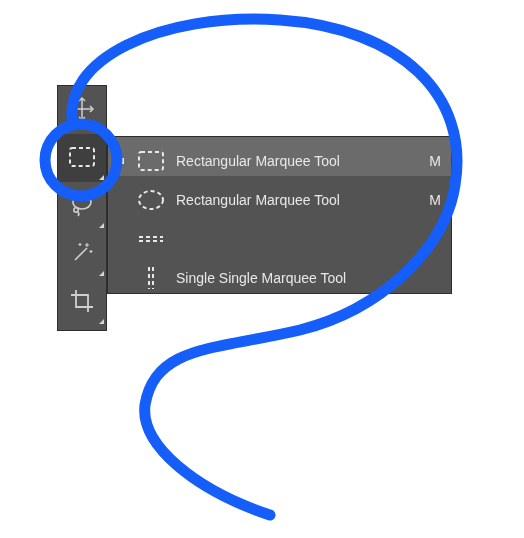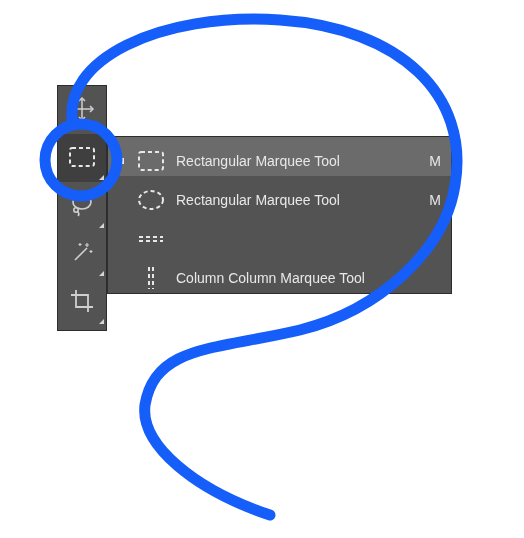--- a/index.html
+++ b/index.html
@@ -195,21 +195,21 @@
   </div>
 
   <div class="flyout-row">
     <span class="dot-col"></span>
     <span class="row-icon">
       <svg width="14" height="26" viewBox="0 0 14 26" fill="none" stroke="#e8e8e8" stroke-width="2" stroke-dasharray="4 3">
         <line x1="5" y1="2" x2="5" y2="24"></line>
           <line x1="9" y1="2" x2="9" y2="24"></line>
       </svg>
     </span>
-    <span class="row-label">Column Column Marquee Tool</span>
+    <span class="row-label">Single Single Marquee Tool</span>
     <span class="row-key"></span>
   </div>
 </div>
 
 <svg class="annotation" viewBox="0 0 524 538">
   <g fill="none" stroke-linecap="round">
 
     <circle cx="81" cy="160" r="36" stroke-width="11" stroke="#155EF9"></circle>
 
     <path d="M 73 125

